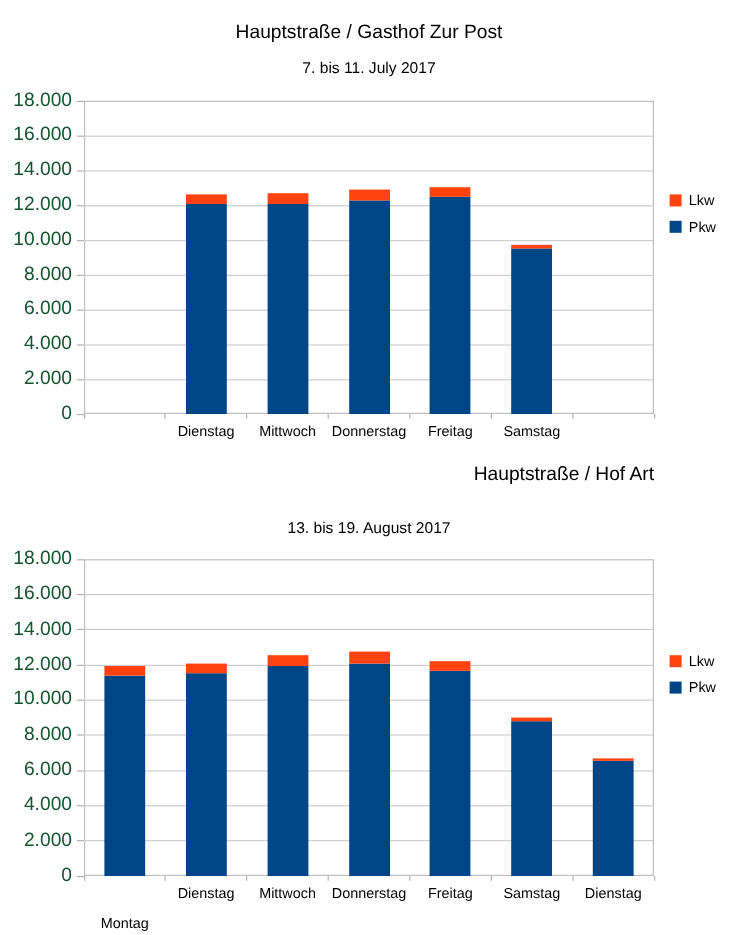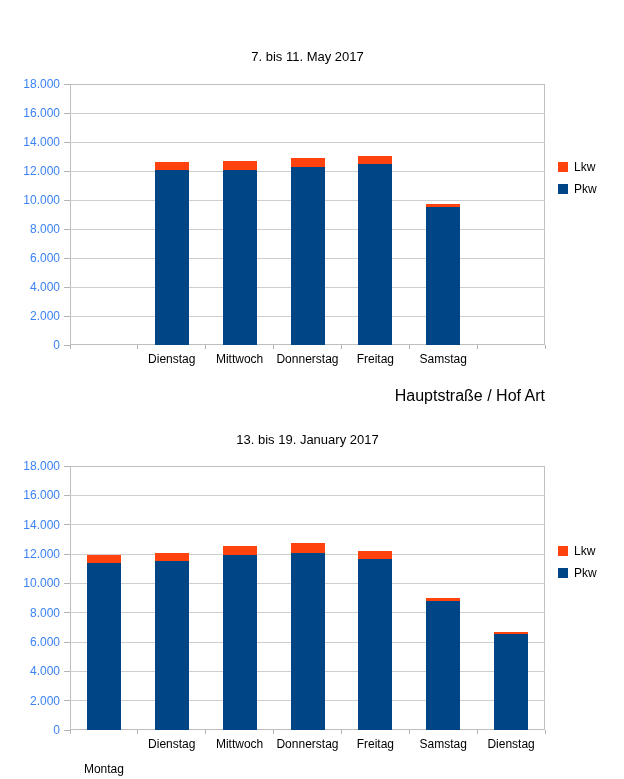--- a/index.html
+++ b/index.html
@@ -23,46 +23,47 @@
     position:absolute;
     border:1px solid #bfbfbf;
     box-sizing:border-box;
     background:transparent;
   }
   .gridline{position:absolute;height:1px;background:#cecece;}
   .ytick{position:absolute;width:6px;height:1px;background:#b3b3b3;}
   .xtick{position:absolute;width:1px;height:4px;background:#b3b3b3;}
   .ylabel{
     position:absolute;width:52px;text-align:right;
-    font-size:12px;line-height:14px;color:#3b82f6;
+    font-size:16px;line-height:14px;color:#14532d;
   }
   .xlabel{
     position:absolute;text-align:center;
     font-size:12px;line-height:14px;color:#000;white-space:nowrap;
   }
   .bar-seg{position:absolute;}
   .legend-item{position:absolute;height:14px;}
   .legend-swatch{
     position:absolute;left:0;top:2px;width:10px;height:10px;
   }
   .legend-label{
     position:absolute;left:16px;top:0;
     font-size:12px;line-height:14px;color:#000;white-space:nowrap;
   }
 </style>
 </head>
 <body>
 
 <div id="canvas">
 
-  <div class="chart-subtitle" style="top:49px;">7. bis 11. May 2017</div>
+  <div class="chart-title" style="top:19px;">Hauptstraße / Gasthof Zur Post</div>
+  <div class="chart-subtitle" style="top:49px;">7. bis 11. July 2017</div>
   <div id="plot-0" style="position: absolute; left: 70px; top: 84px; width: 475px; height: 261px;"></div>
 
   <div class="chart-title" style="top:387px;text-align:right;">Hauptstraße / Hof Art</div>
-  <div class="chart-subtitle" style="top:432px;">13. bis 19. January 2017</div>
+  <div class="chart-subtitle" style="top:432px;">13. bis 19. August 2017</div>
   <div id="plot-1" style="position: absolute; left: 70px; top: 466px; width: 475px; height: 264px;"></div>
 
 <div class="plot-border" style="left: 70px; top: 84px; width: 475px; height: 261px;"></div>
     <div class="ytick" style="left: 64px; top: 83.5px;"></div>
     <div class="ylabel" style="left: 8px; top: 77px;">18.000</div>
     <div class="gridline" style="left: 70px; top: 112.5px; width: 475px;"></div>
     <div class="ytick" style="left: 64px; top: 112.5px;"></div>
     <div class="ylabel" style="left: 8px; top: 106px;">16.000</div>
     <div class="gridline" style="left: 70px; top: 141.5px; width: 475px;"></div>
     <div class="ytick" style="left: 64px; top: 141.5px;"></div>

